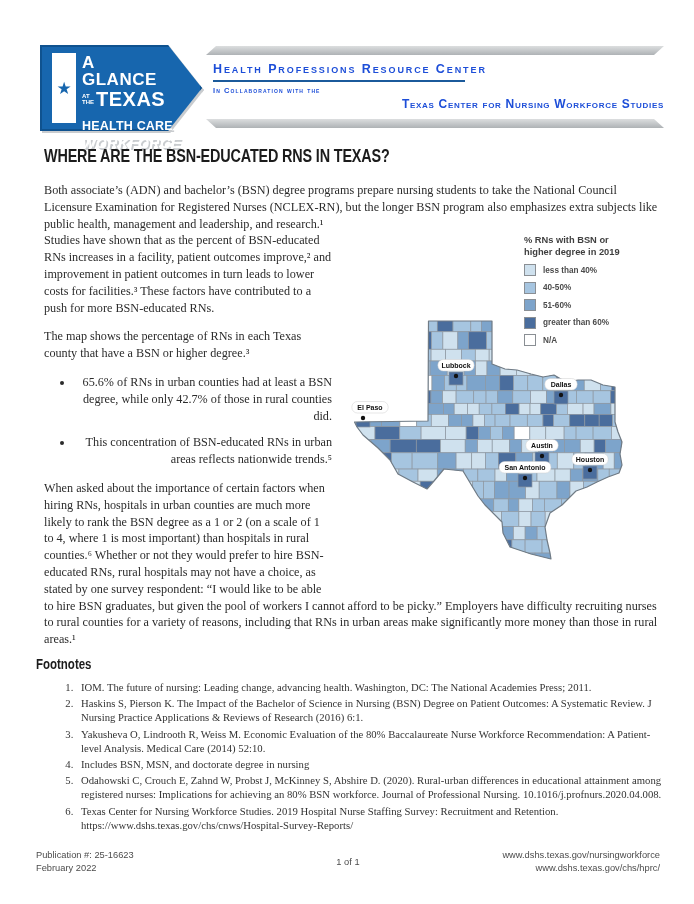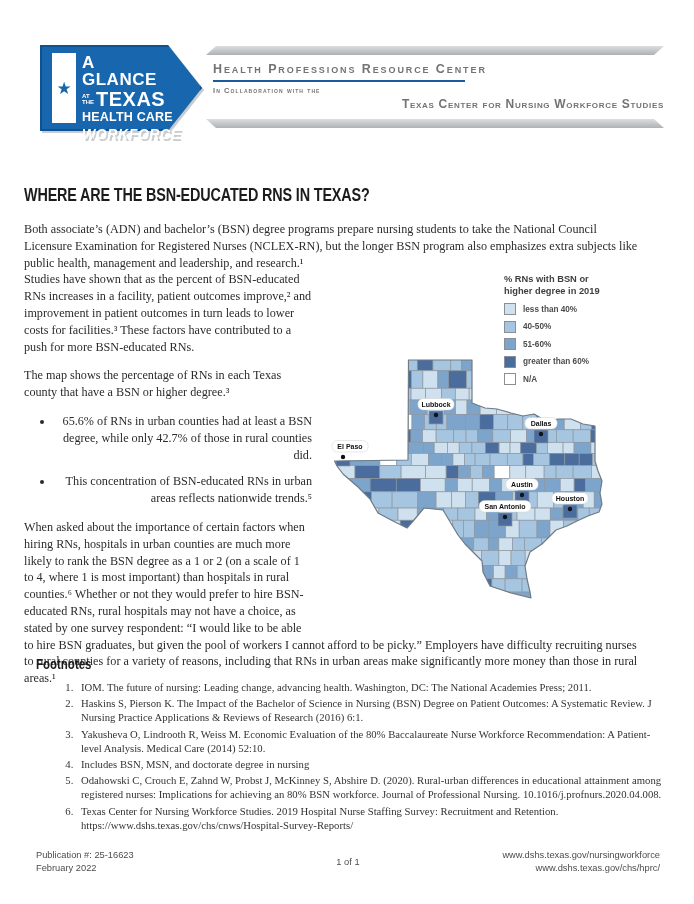--- a/index.html
+++ b/index.html
@@ -13,36 +13,36 @@
         clip-path:polygon(0 0,79% 0,100% 50%,79% 100%,0 100%);box-sizing:border-box;}
   .logo-flag{position:absolute;left:12px;top:8px;width:24px;height:70px;background:#fff;
         display:flex;align-items:center;justify-content:center;}
   .logo-star{color:#1766ae;font-size:17px;font-family:"DejaVu Sans",sans-serif;}
   .logo-text{position:absolute;left:42px;top:9px;width:92px;color:#fff;
         font-family:"Liberation Sans",sans-serif;font-weight:bold;line-height:1;}
   .lt1{font-size:17px;letter-spacing:.5px;}
   .lt2{display:flex;align-items:center;margin-top:1px;}
   .lt2 .atthe{font-size:6px;line-height:6px;margin-right:2px;}
   .lt2 .texas{font-size:20px;letter-spacing:.5px;}
-  .lt3{font-size:12.5px;margin-top:2px;letter-spacing:.2px;}
+  .lt3{font-size:12.5px;margin-top:11px;letter-spacing:.2px;}
   .lt4{font-size:14px;margin-top:3px;font-style:italic;letter-spacing:.6px;}
 
   .org{position:absolute;left:206px;top:46px;width:458px;
-       font-family:"Liberation Sans",sans-serif;color:#737373;}
+       font-family:"Liberation Sans",sans-serif;color:#1d4ed8;}
   .gray-bar{height:9px;background:linear-gradient(#dcdedf,#aeb2b5);}
   .gray-bar.top{clip-path:polygon(10px 0,100% 0,calc(100% - 10px) 100%,0 100%);margin-bottom:7px;}
   .gray-bar.bottom{clip-path:polygon(0 0,calc(100% - 10px) 0,100% 100%,10px 100%);margin-top:8px;}
   .org-inner{padding-left:7px;}
   .org-title{font-variant:small-caps;font-weight:bold;font-size:12.5px;letter-spacing:1.9px;}
   .org-rule{width:252px;height:2px;background:#1b5a9b;margin:4px 0 4px 0;}
   .org-collab{font-variant:small-caps;font-weight:bold;font-size:7.5px;letter-spacing:1.1px;}
   .org-sub{font-variant:small-caps;font-weight:bold;font-size:12px;letter-spacing:.7px;margin-top:2px;text-align:right;}
 
   
-  .article{position:absolute;left:24px;top:146px;width:624px;margin-top:39px;}
+  .article{position:absolute;left:44px;top:146px;width:624px;}
   h1.doc-title{margin:0 0 15px 0;font-family:"Liberation Sans",sans-serif;font-weight:bold;
        font-size:18px;color:#1c1c1c;transform:scaleX(.8);transform-origin:left center;
        letter-spacing:-.2px;white-space:nowrap;}
   .article p{margin:0 0 12px 0;font-size:12.2px;line-height:16.8px;text-align:left;}
   .article ul{margin:0 0 12px 0;padding-left:30px;text-align:right;}
   .article li{font-size:12.2px;line-height:16.8px;margin-bottom:10px;padding-left:7px;}
   .f-spacer{float:right;width:1px;height:37px;}
   .map-block{float:right;clear:right;width:330px;height:376px;position:relative;
        margin-left:6px;margin-bottom:2px;}
 

